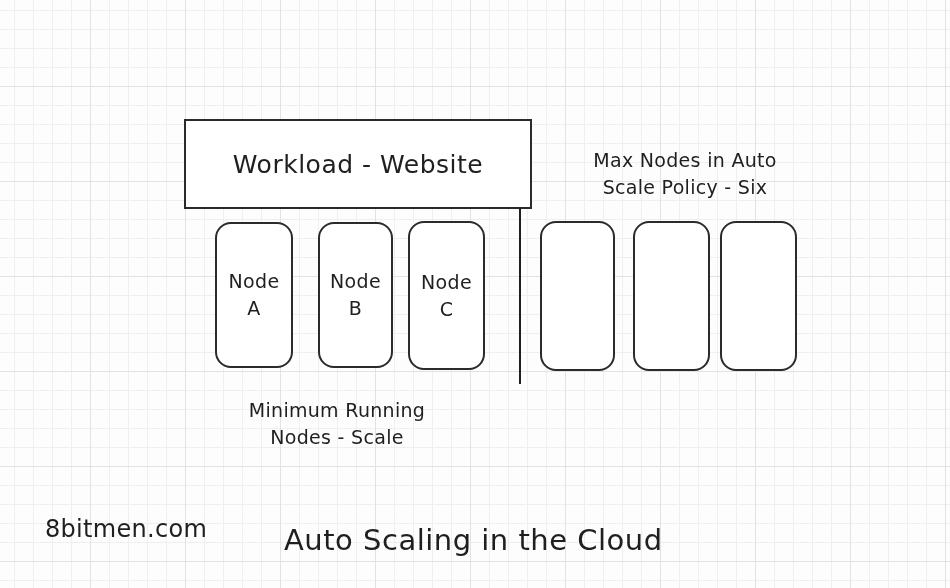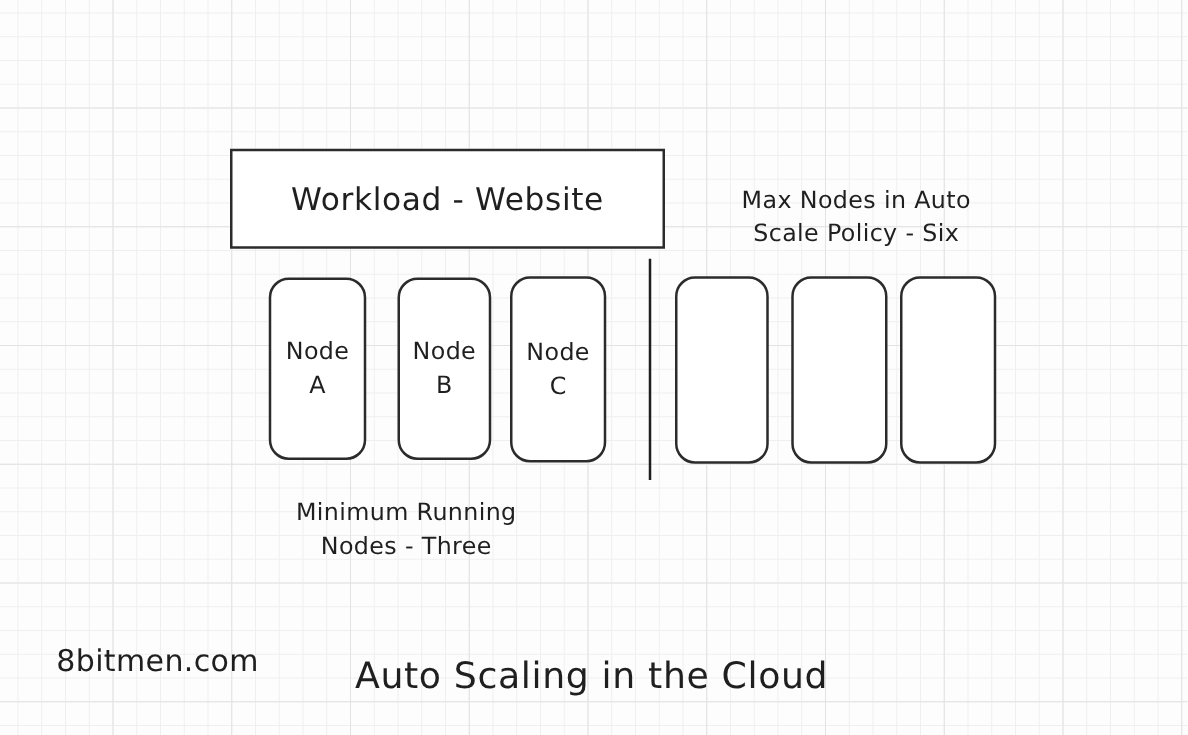--- a/index.html
+++ b/index.html
@@ -25,36 +25,36 @@
       linear-gradient(to right, var(--grid-major) 1px, transparent 1px),
       linear-gradient(to bottom, var(--grid-major) 1px, transparent 1px),
       linear-gradient(to right, var(--grid-minor) 1px, transparent 1px),
       linear-gradient(to bottom, var(--grid-minor) 1px, transparent 1px);
     background-size: 95px 95px, 95px 95px, 19px 19px, 19px 19px;
     background-position: -5px -9px, -5px -9px, -5px -9px, -5px -9px;
   }
   .workload-box {
     position: absolute;
     left: 184px; top: 119px;
-    width: 348px; height: 80px;
+    width: 348px; height: 90px;
     border: 2px solid var(--line);
     background: #fff;
     display: flex; align-items: center; justify-content: center;
     font-size: 25px;
     letter-spacing: 0.5px;
   }
   .caption {
     position: absolute;
     text-align: center;
     font-size: 19px;
     line-height: 27px;
     letter-spacing: 0.3px;
   }
   .max-caption    { left: 555px; top: 147px; width: 260px; }
-  .min-caption    { left: 215px; top: 397px; width: 220px; }
+  .min-caption    { left: 227px; top: 397px; width: 220px; }
   .buffer-caption { left: 562px; top: 395px; width: 220px; }
   .node {
     position: absolute;
     border: 2px solid var(--line);
     border-radius: 16px;
     background: #fff;
     display: flex;
     flex-direction: column;
     align-items: center;
     justify-content: center;
@@ -116,21 +116,21 @@
   </div>
 
   <div class="divider"></div>
 
   <div class="node buffer-1"></div>
   <div class="node buffer-2"></div>
   <div class="node buffer-3"></div>
 
   <div class="caption min-caption">
     <div>Minimum Running</div>
-    <div>Nodes - Three</div>
+    <div>Nodes - Scale</div>
   </div>
 
   <div class="caption buffer-caption">
   </div>
 
   <div class="watermark">8bitmen.com</div>
 
   <div class="diagram-title">Auto Scaling in the Cloud</div>
 
 </div>

